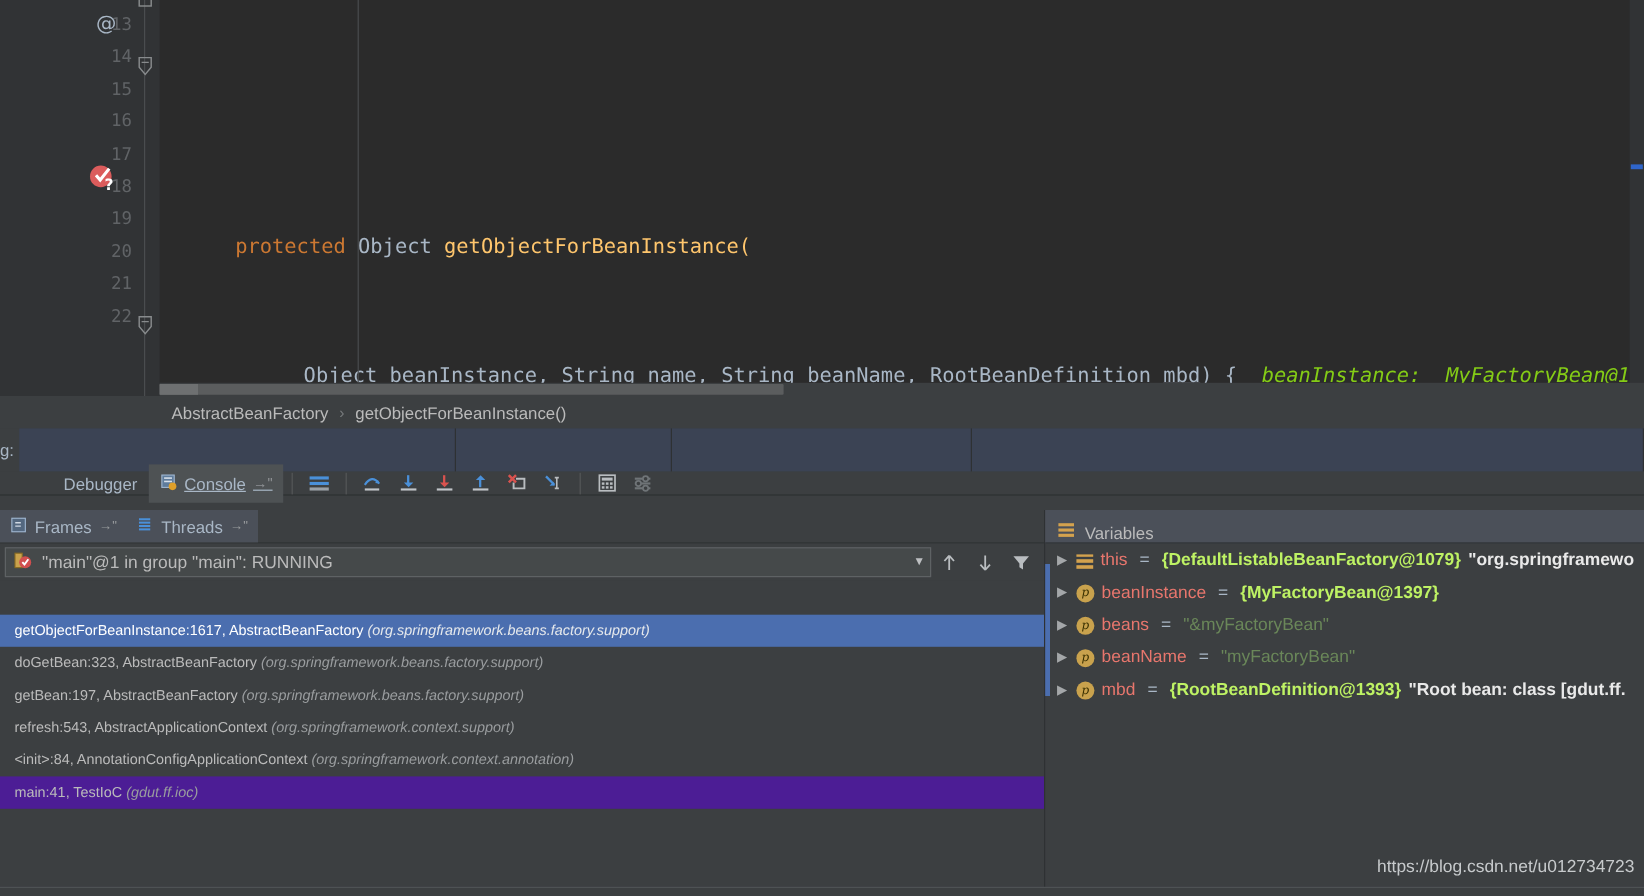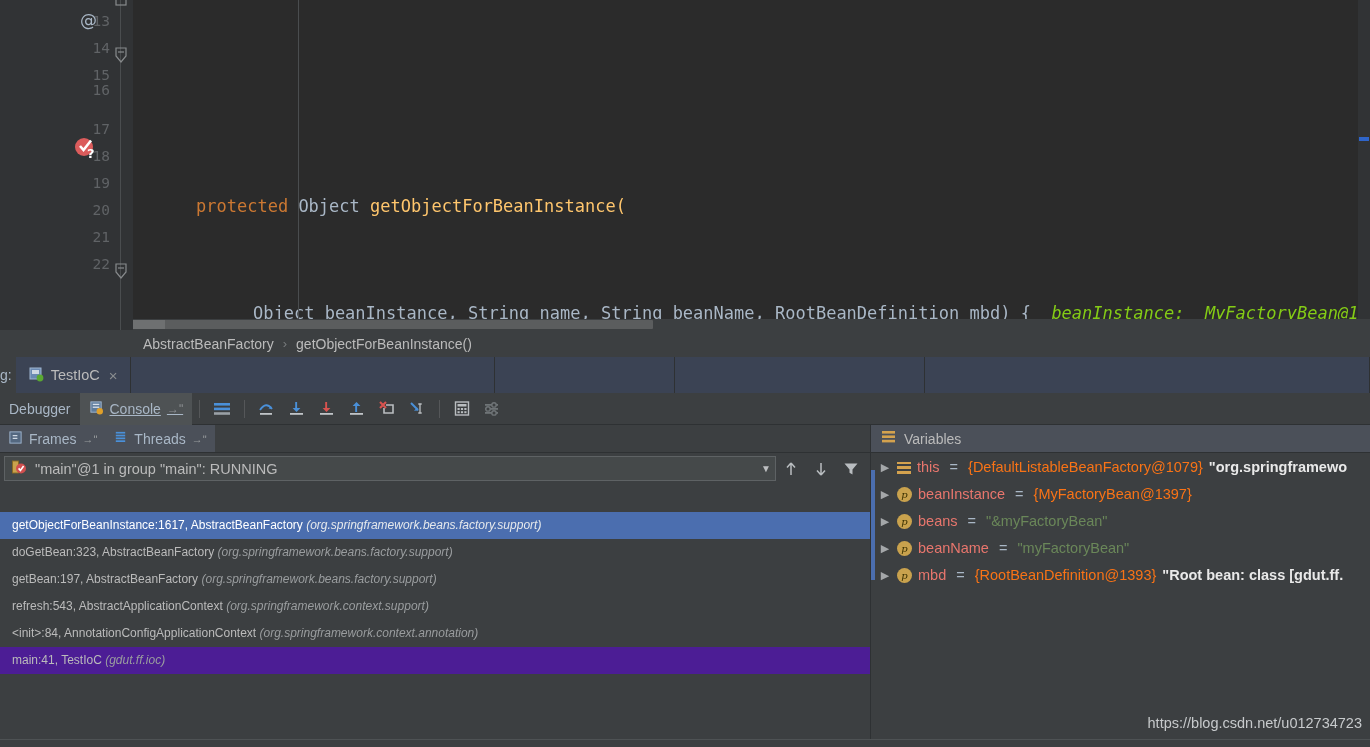--- a/index.html
+++ b/index.html
@@ -102,23 +102,24 @@
   }
   .rtab.active { background: #3b4354; }
   .rtab-close { color: #8b8e90; font-size: 15px; margin-left: 2px; }
   .rtab-fill {
     flex: 1; background: #3b4354; display: flex;
   }
   .rtab-fill .seg { border-right: 1px solid #2e3133; }
 
   
   .dbgbar {
-    position: absolute; left: 0; top: 393px; width: 1370px; height: 32px;
+    position: absolute; left: 0; top: 393px; width: 1370px; height: 20px;
     background: #3c3f41; display: flex; align-items: center;
     border-bottom: 1px solid #2e3133;
+    padding-left: 44px;
   }
   .dbgtab {
     height: 32px; display: flex; align-items: center; gap: 6px;
     padding: 0 9px; color: #a9b7c6; font-size: 14px;
   }
   .dbgtab.active { background: #4e5254; text-decoration: underline; }
   .tbsep { width: 1px; height: 18px; background: #555759; margin: 0 7px; }
   .tbicon { width: 22px; height: 22px; display: flex; align-items: center;
             justify-content: center; margin: 0 4px; }
 
@@ -135,21 +136,21 @@
     height: 28px; display: flex; align-items: stretch;
     background: #3c3f41; border-bottom: 1px solid #2e3133;
   }
   .ptab {
     display: flex; align-items: center; gap: 6px; padding: 0 8px;
     color: #a9b7c6; font-size: 14px;
   }
   .ptab.active { background: #4b5059; }
   .ptab .pin { color: #999c9e; font-size: 11px; }
   .vars-head {
-    height: 28px; display: flex; align-items: center; gap: 8px;
+    height: 28px; display: flex; align-items: flex-end; gap: 8px;
     padding-left: 10px; background: #4b5059; color: #bbbbbb; font-size: 14px;
     border-bottom: 1px solid #2e3133;
   }
 
   
   .threadrow {
     height: 31px; display: flex; align-items: center; gap: 0;
     background: #3c3f41; padding: 0 4px;
   }
   .threadsel {
@@ -180,21 +181,21 @@
   .var-row {
     height: 27px; line-height: 27px; display: flex; align-items: center;
     gap: 6px; padding-left: 8px; font-size: 14.5px; white-space: nowrap;
     color: #bbbbbb;
   }
   .arrow-r {
     width: 12px; color: #a4a7a9; font-size: 11px; text-align: center;
   }
   .vname { color: #e8766d; }
   .veq { color: #a9b7c6; margin: 0 4px; }
-  .vref { color: #f97316; }
+  .vref { color: #bef264; font-weight: bold; }
   .vstr { color: #6a8759; }
   .vstr-w { color: #e9e9e9; font-weight: bold; }
   .ic-field {
     width: 15px; height: 15px; border-radius: 50%;
     background: #c9a24d; color: #3a3000; font-size: 10px;
     display: flex; align-items: center; justify-content: center;
     font-family: "DejaVu Serif", serif; font-style: italic;
   }
   .ic-obj { width: 14px; height: 12px; display: flex; flex-direction: column;
             justify-content: space-between; }
@@ -218,21 +219,21 @@
 
 <div id="app">
 
   <div class="editor">
 
     <div class="gutter">
       <div class="lineno" style="top:-14px;position:absolute;right:23px;">12</div>
       <div class="lineno" style="top:13px;position:absolute;right:23px;">13</div>
       <div class="lineno" style="top:40px;position:absolute;right:23px;">14</div>
       <div class="lineno" style="top:67px;position:absolute;right:23px;">15</div>
-      <div class="lineno" style="top:82px;position:absolute;right:23px;">16</div>
+      <div class="lineno" style="top:93px;position:absolute;right:23px;">16</div>
       <div class="lineno" style="top:121px;position:absolute;right:23px;">17</div>
       <div class="lineno" style="top:148px;position:absolute;right:23px;">18</div>
       <div class="lineno" style="top:175px;position:absolute;right:23px;">19</div>
       <div class="lineno" style="top:202px;position:absolute;right:23px;">20</div>
       <div class="lineno" style="top:229px;position:absolute;right:23px;">21</div>
       <div class="lineno" style="top:256px;position:absolute;right:23px;">22</div>
 
       <div class="fold-rail"></div>
 
       <div class="annot-icon" style="top:10px;">@</div>
@@ -312,31 +313,20 @@
   </div>
 
   <div class="breadcrumb">
     <span class="crumb">AbstractBeanFactory</span>
     <span class="crumb-sep">›</span>
     <span class="crumb">getObjectForBeanInstance()</span>
   </div>
 
   <div class="runtabs">
     <div class="runlabel">g:</div>
-    <div class="rtab active">
-      <span>
-        <svg width="16" height="16" viewBox="0 0 16 16">
-          <rect x="2" y="2" width="11" height="11" fill="#6b8ab3" stroke="#9fb6d0" stroke-width="1"></rect>
-          <rect x="4" y="4" width="7" height="4" fill="#cfd8e3"></rect>
-          <circle cx="12" cy="12" r="3.4" fill="#5aa832"></circle>
-        </svg>
-      </span>
-      <span>TestIoC</span>
-      <span class="rtab-close">×</span>
-    </div>
     <div class="rtab-fill">
       <div class="seg" style="width:364px"></div>
       <div class="seg" style="width:180px"></div>
       <div class="seg" style="width:250px"></div>
       <div class="seg" style="flex:1"></div>
     </div>
   </div>
 
   <div class="dbgbar">
     <div class="dbgtab">

